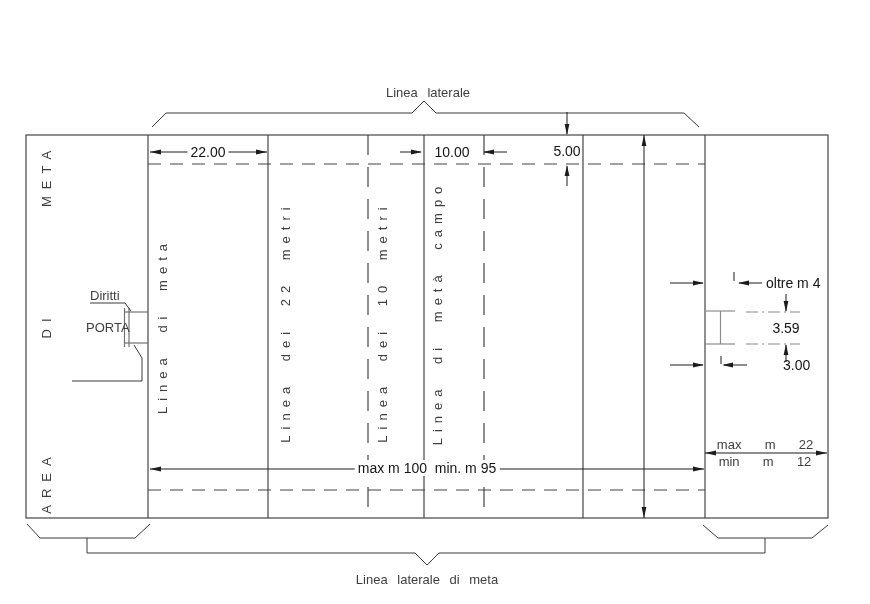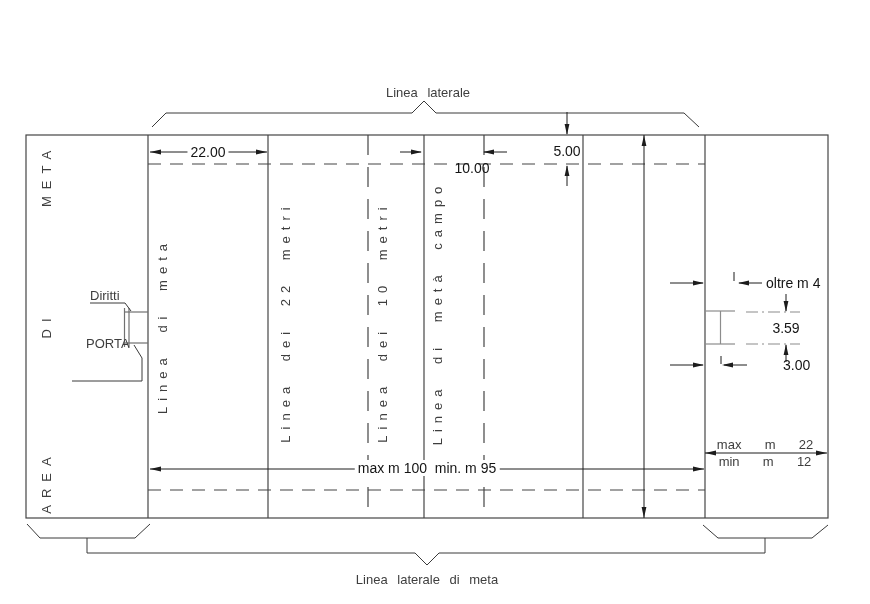--- a/index.html
+++ b/index.html
@@ -115,24 +115,24 @@
   <div class="vlabel marg" style="left:17px;top:169px;width:60px;">META</div>
   <div class="vlabel marg" style="left:32px;top:317px;width:30px;">DI</div>
   <div class="vlabel marg" style="left:13px;top:474px;width:68px;">AREA</div>
 
   <div class="vlabel" style="left:63px;top:318px;width:200px;">Linea di meta</div>
   <div class="vlabel" style="left:153px;top:314px;width:265px;">Linea dei 22 metri</div>
   <div class="vlabel" style="left:250px;top:314px;width:265px;">Linea dei 10 metri</div>
   <div class="vlabel" style="left:295px;top:305px;width:285px;">Linea di metà campo</div>
 
   <div class="goal-lbl" style="left:90px;top:288px;text-align:center;">Diritti</div>
-  <div class="goal-lbl" style="left:86px;top:336px;">PORTA</div>
+  <div class="goal-lbl" style="left:86px;top:320px;">PORTA</div>
 
   <div class="lbl dim bg ctr" style="left:208px;top:152px;">22.00</div>
-  <div class="lbl dim ctr" style="left:452px;top:168px;margin-left:20px;">10.00</div>
+  <div class="lbl dim ctr" style="left:452px;top:152px;">10.00</div>
   <div class="lbl dim ctr" style="left:567px;top:151px;">5.00</div>
   <div class="lbl dim bg ctr" style="left:427px;top:468px;">max m 100  min. m 95</div>
   <div class="lbl cad ctr" style="left:765px;top:444px;word-spacing:8px;">max  m  22</div>
   <div class="lbl cad ctr" style="left:765px;top:461px;word-spacing:8px;">min  m  12</div>
   <div class="lbl dim" style="left:766px;top:283px;transform:translateY(-50%);">oltre m 4</div>
   <div class="lbl dim ctr" style="left:786px;top:328px;">3.59</div>
   <div class="lbl dim" style="left:783px;top:365px;transform:translateY(-50%);">3.00</div>
 
 </div>
 

